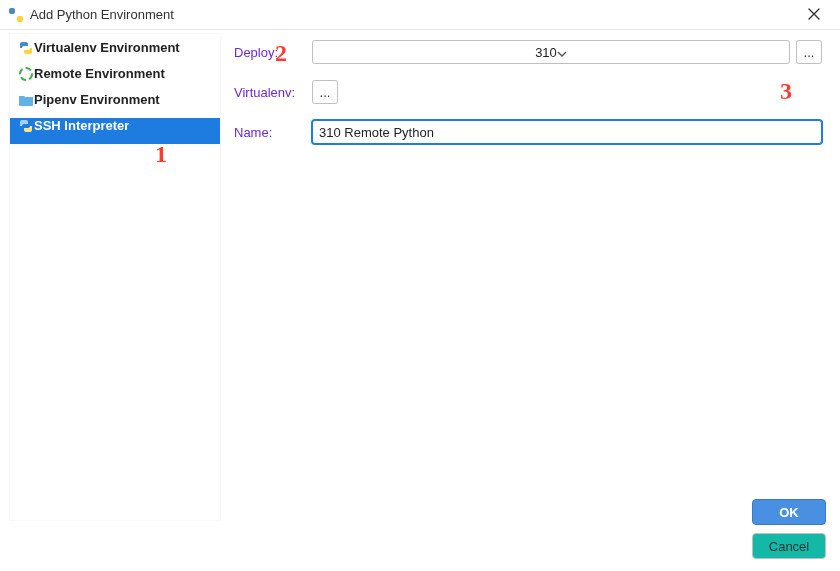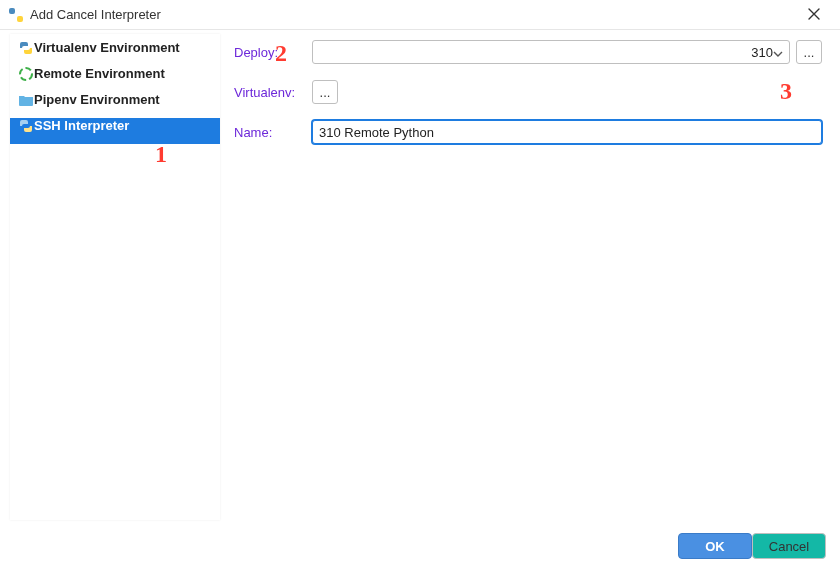--- a/index.html
+++ b/index.html
@@ -80,21 +80,21 @@
     border: 1px solid #bfbfbf;
     border-radius: 3px;
     background: #ffffff;
     padding: 2px 6px;
     font-family: inherit;
     font-size: 13px;
     color: #222;
   }
   .combo {
     flex: 1;
-    display: flex; align-items: center; justify-content: flex-end;
+    display: flex; align-items: center; justify-content: center;
     position: relative;
   }
   .combo .arrow {
     width: 10px; height: 10px;
     display: inline-block;
   }
   .textfield { flex: 1; }
   .textfield.focused {
     border: 1px solid #1e7ce0;
     box-shadow: 0 0 0 1px #1e7ce0;
@@ -106,21 +106,21 @@
     background: #ffffff;
     display: flex; align-items: center; justify-content: center;
     font-size: 13px; color: #333;
     cursor: pointer;
   }
 
   
   .footer {
     position: absolute;
     bottom: 12px; right: 14px;
-    display: flex; 
+    display: flex; gap: 8px; flex-direction: column;
   }
   .dlg-btn {
     height: 26px;
     min-width: 74px;
     padding: 0 14px;
     border: 1px solid #bfbfbf;
     border-radius: 4px;
     background: #14b8a6;
     color: #333;
     font-size: 13px;
@@ -150,21 +150,21 @@
 </head>
 <body>
 
 <div class="titlebar">
   <span class="app-icon">
     <svg viewBox="0 0 16 16">
         <rect x="1" y="1" width="6" height="6" fill="#4b8bbe" rx="2"></rect>
         <rect x="9" y="9" width="6" height="6" fill="#ffd43b" rx="2"></rect>
       </svg>
   </span>
-  <span class="title">Add Cancel Interpreter</span>
+  <span class="title">Add Python Environment</span>
   <div class="close-x">
     <span>
       <svg width="12" height="12" viewBox="0 0 12 12">
           <path d="M1 1 L11 11 M11 1 L1 11" stroke="#333" stroke-width="1.4" stroke-linecap="round"></path>
         </svg>
     </span>
   </div>
 </div>
 
 <div class="main">

